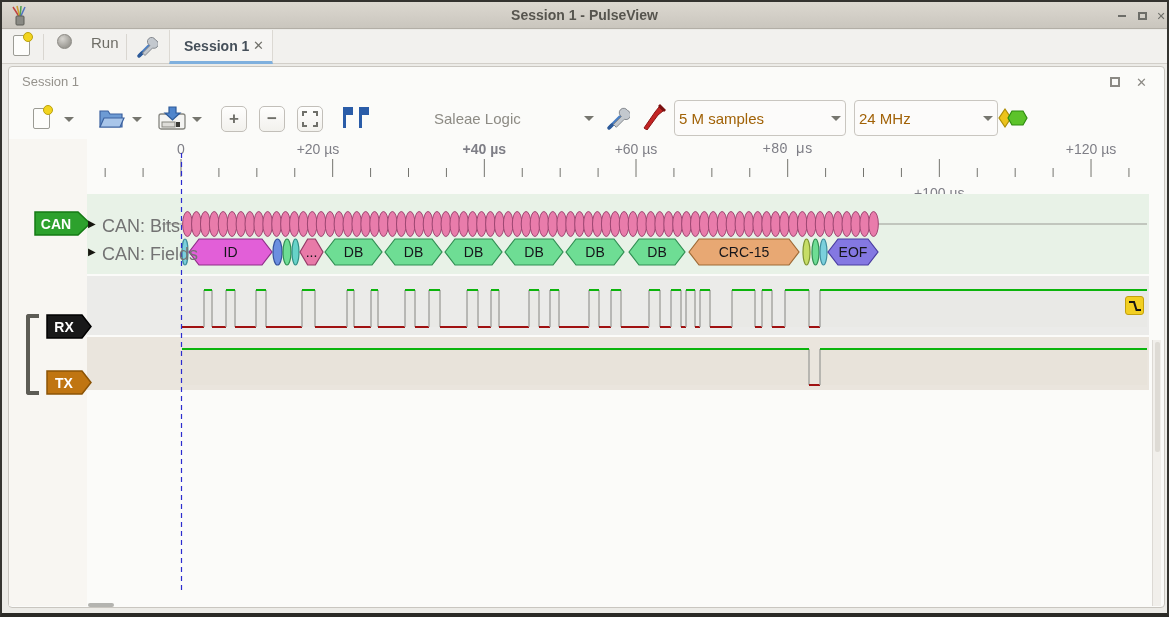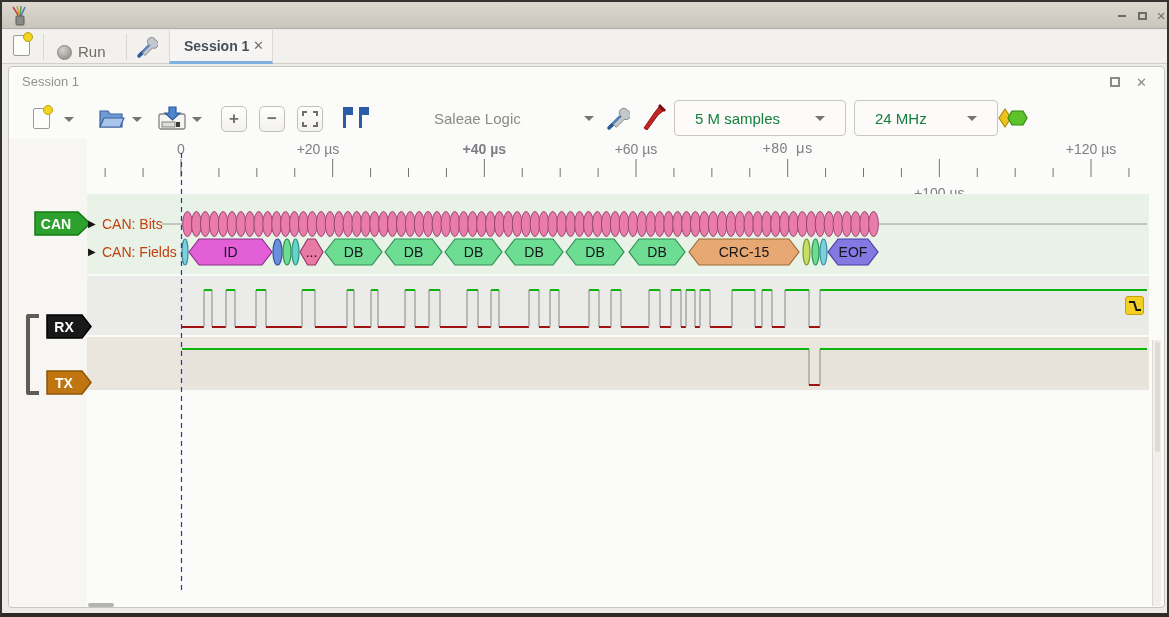--- a/index.html
+++ b/index.html
@@ -48,30 +48,30 @@
   .dock-title { position:absolute; left:20px; top:72px; font-size:13px; color:#95928c; }
   .dock-btn { position:absolute; top:73px; color:#8b8984; font-size:13px; }
   .floatbox { width:10px; height:10px; border:2px solid #8b8984; }
   
   .sbtn { position:absolute; display:flex; align-items:center; justify-content:center;
     border:1px solid #c2bfb9; border-radius:5px; background:linear-gradient(#fefefd,#f2f1ed);
     color:#6f6f69; }
   .darr { width:0; height:0; border-left:5px solid transparent; border-right:5px solid transparent;
     border-top:5px solid #76766f; position:absolute; }
   .combo { position:absolute; height:36px; border:1px solid #c9c6c0; border-radius:4px;
-    background:#fcfbfa; color:#15803d; font-size:15px; display:flex; align-items:center; padding:0 20px; }
+    background:#fcfbfa; color:#a16207; font-size:15px; display:flex; align-items:center; padding:0 4px; }
   .combo .darr { position:static; margin-left:auto; }
   .flat-combo { position:absolute; height:36px; color:#8d8b84; font-size:15px;
     display:flex; align-items:center; }
   
   .label-panel { position:absolute; left:7px; top:137px; width:78px; height:467px; background:#f8f6f2; }
   #ruler-labels { position:absolute; left:0; top:0; }
   .ruler-label { position:absolute; top:139px; transform:translateX(-50%); font-size:14px; color:#7e7e86; white-space:nowrap; }
   #trace-svg { position:absolute; left:85px; top:136px; }
-  .row-label { position:absolute; font-size:14px; color:#c2410c; }
+  .row-label { position:absolute; font-size:18px; color:#737373; }
   .expander { position:absolute; font-size:10px; color:#16160f; }
   .bracket { position:absolute; left:24px; top:312px; width:13px; height:81px;
     border-left:4px solid #5d5c55; border-top:4px solid #5d5c55; border-bottom:4px solid #5d5c55;
     border-radius:3px 0 0 3px; }
   .tagsvg { position:absolute; }
   .tag-text { font-size:14px; font-weight:bold; fill:#ffffff; }
   .trigger-marker { position:absolute; left:1123px; top:294px; width:19px; height:19px;
     background:#f2cf22; border:1px solid #c3a00d; border-radius:3px;
     display:flex; align-items:center; justify-content:center; }
   .vscroll { position:absolute; left:1150px; top:338px; width:9px; height:266px;
@@ -85,35 +85,36 @@
 <div id="root">
 
   <div class="titlebar">
     <svg width="20" height="24" style="position:absolute;left:8px;top:2px">
       <line x1="10" y1="14" x2="3" y2="3" stroke="#c04040" stroke-width="1.5"></line>
       <line x1="10" y1="14" x2="7" y2="2" stroke="#d0a030" stroke-width="1.5"></line>
       <line x1="10" y1="14" x2="11" y2="2" stroke="#50a050" stroke-width="1.5"></line>
       <line x1="10" y1="14" x2="15" y2="3" stroke="#5070c0" stroke-width="1.5"></line>
       <rect x="6" y="12" width="8" height="9" rx="1" fill="#8a8a84" stroke="#5c5c56"></rect>
     </svg>
+    <div class="titlebar-title">Session 1 - PulseView</div>
     <div class="winbtn" style="left:1112px">
         <div class="minbar"></div>
       </div>
     <div class="winbtn" style="left:1132px">
         <div class="maxbox"></div>
       </div>
     <div class="winbtn" style="left:1151px">✕</div>
   </div>
 
   <div class="main-toolbar">
     <div style="position:absolute;left:11px;top:5px">
       <div class="doc-icon"></div>
     </div>
     <div class="tb-sep" style="left:41px"></div>
-    <div style="position:absolute;left:55px;top:4px;display:flex;align-items:flex-end;gap:6px;height:26px">
+    <div style="position:absolute;left:55px;top:4px;display:flex;align-items:flex-start;gap:19px;height:26px">
       <div class="run-circle"></div>
       <div class="run-label">Run</div>
     </div>
     <div class="tb-sep" style="left:124px"></div>
     <svg width="22" height="22" style="position:absolute;left:134px;top:6px">
       <line x1="4" y1="19" x2="13" y2="10" stroke="#4a7fc4" stroke-width="3.4" stroke-linecap="round"></line>
       <line x1="3" y1="20" x2="6" y2="17" stroke="#2d5a99" stroke-width="3.4" stroke-linecap="round"></line>
       <path d="M19.5 4 a4.2 4.2 0 1 0 -5.5 5.5 l-7.5 7.5 2.5 2.5 7.5-7.5 a4.2 4.2 0 0 0 3-8z" fill="#c3c8ce" stroke="#84888e" stroke-width="1"></path>
     </svg>
     <div class="tab">

